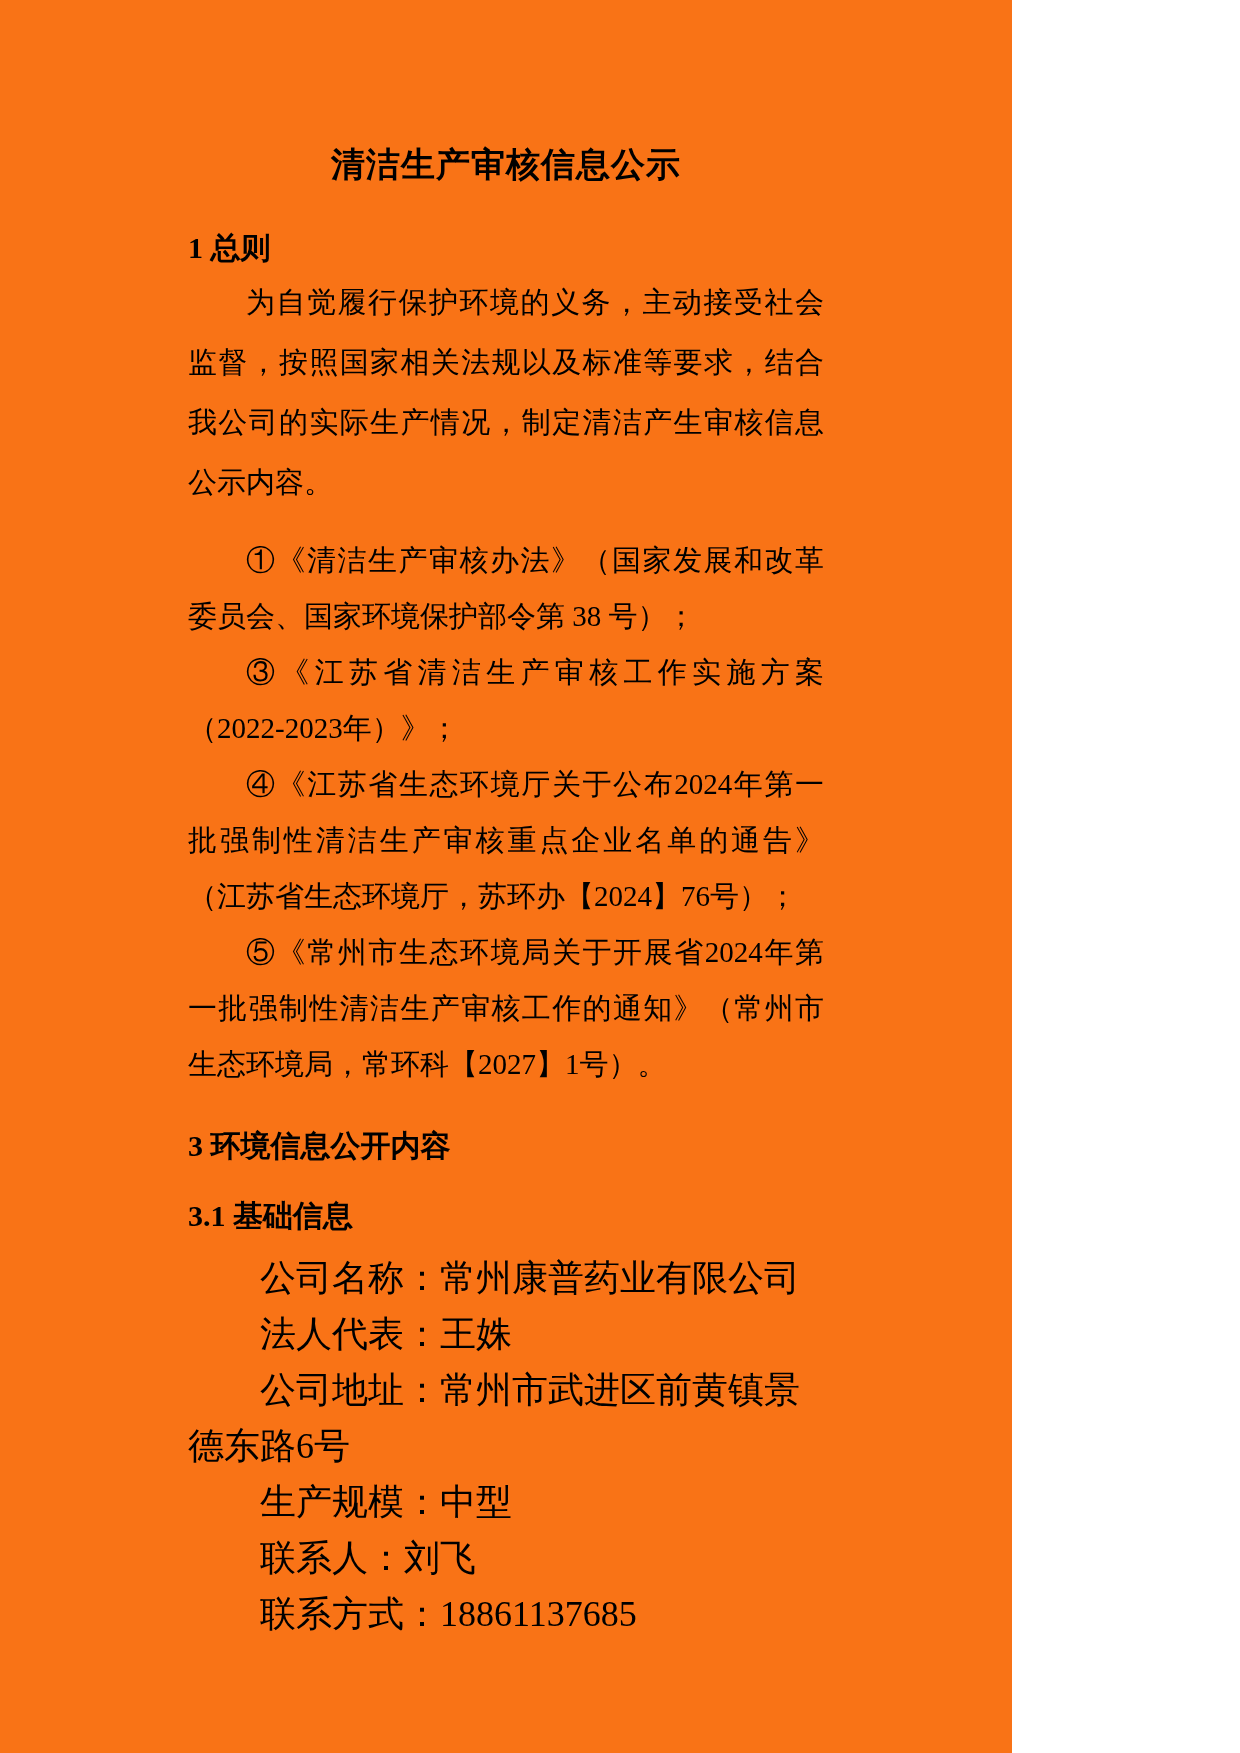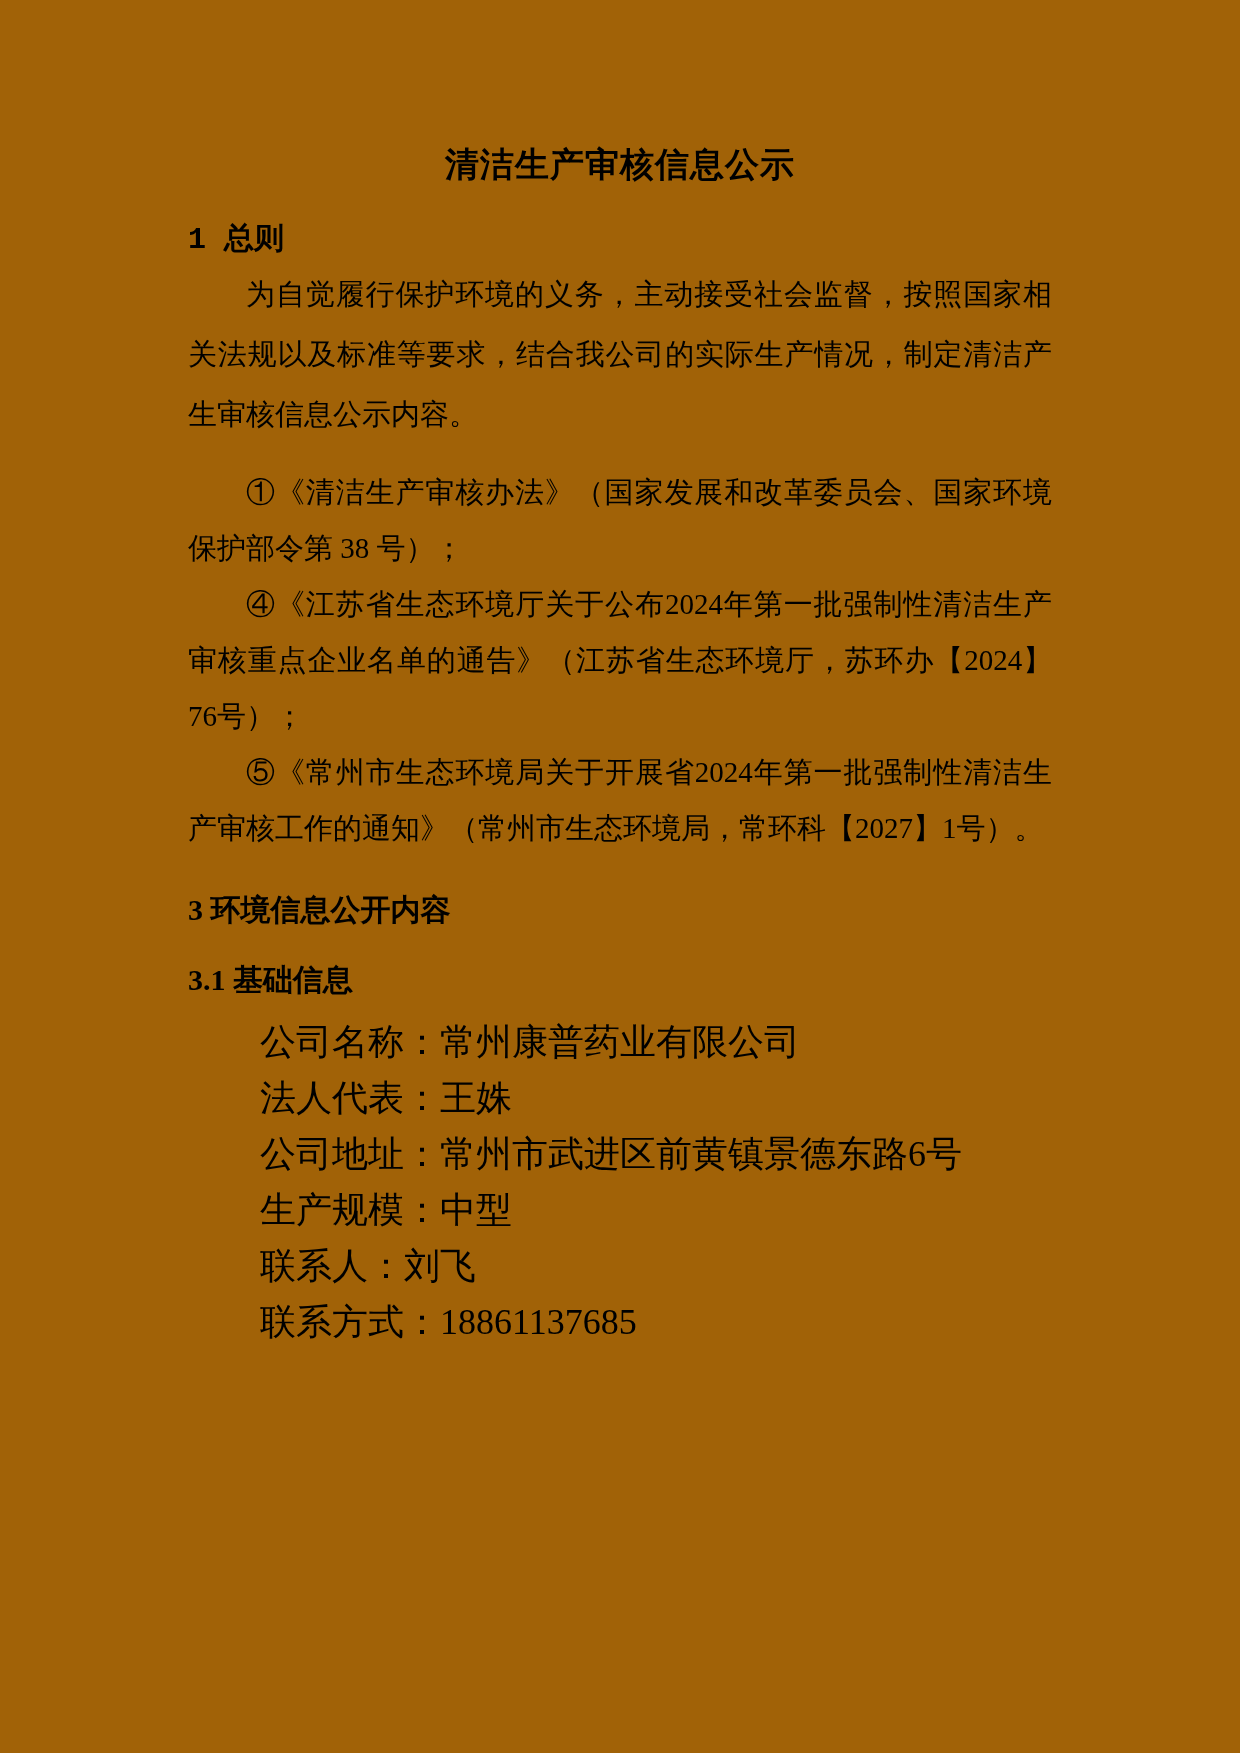--- a/index.html
+++ b/index.html
@@ -2,44 +2,44 @@
 <html><head>
 <meta charset="utf-8">
 <style>
   html, body {
     margin: 0;
     padding: 0;
     background: #ffffff;
   }
   .page {
     position: relative;
-    width: 1240px;
+    width: 1012px;
     height: 1753px;
-    background: #a16207;
+    background: #f97316;
     box-sizing: border-box;
     padding: 140px 188px 12px 188px;
     font-family: "Liberation Serif", "DejaVu Serif", serif;
     color: #000000;
     overflow: hidden;
   }
   .doc-title {
     font-size: 34px;
     line-height: 50px;
     font-weight: bold;
     text-align: center;
     margin: 0;
     letter-spacing: 1px;
   }
   .h2 {
     font-size: 30px;
     line-height: 44px;
     font-weight: bold;
     margin: 0;
   }
-  .h-zongze   { margin-top: 28px; font-family: Liberation Mono, monospace; }
+  .h-zongze   { margin-top: 36px; }
   .h-yiju     { margin-top: 40px; }
   .h-huanjing { margin-top: 32px; }
   .h-jichu {
     font-size: 30px;
     line-height: 44px;
     font-weight: bold;
     margin: 26px 0 0 0;
   }
   .para {
     font-size: 29px;
@@ -71,20 +71,21 @@
 
   <h1 class="doc-title">清洁生产审核信息公示</h1>
 
   <h2 class="h2 h-zongze">1  总则</h2>
 
   <p class="para">为自觉履行保护环境的义务，主动接受社会监督，按照国家相关法规以及标准等要求，结合我公司的实际生产情况，制定清洁产生审核信息公示内容。</p>
 
 
   <div class="basis">
     <p>①《清洁生产审核办法》（国家发展和改革委员会、国家环境保护部令第 38 号）；</p>
+    <p>③《江苏省清洁生产审核工作实施方案（2022-2023年）》；</p>
     <p>④《江苏省生态环境厅关于公布2024年第一批强制性清洁生产审核重点企业名单的通告》（江苏省生态环境厅，苏环办【2024】76号）；</p>
     <p>⑤《常州市生态环境局关于开展省2024年第一批强制性清洁生产审核工作的通知》（常州市生态环境局，常环科【2027】1号）。</p>
   </div>
 
   <h2 class="h2 h-huanjing">3  环境信息公开内容</h2>
 
   <h3 class="h-jichu">3.1  基础信息</h3>
 
   <div class="info">
     <p>公司名称：常州康普药业有限公司</p>

